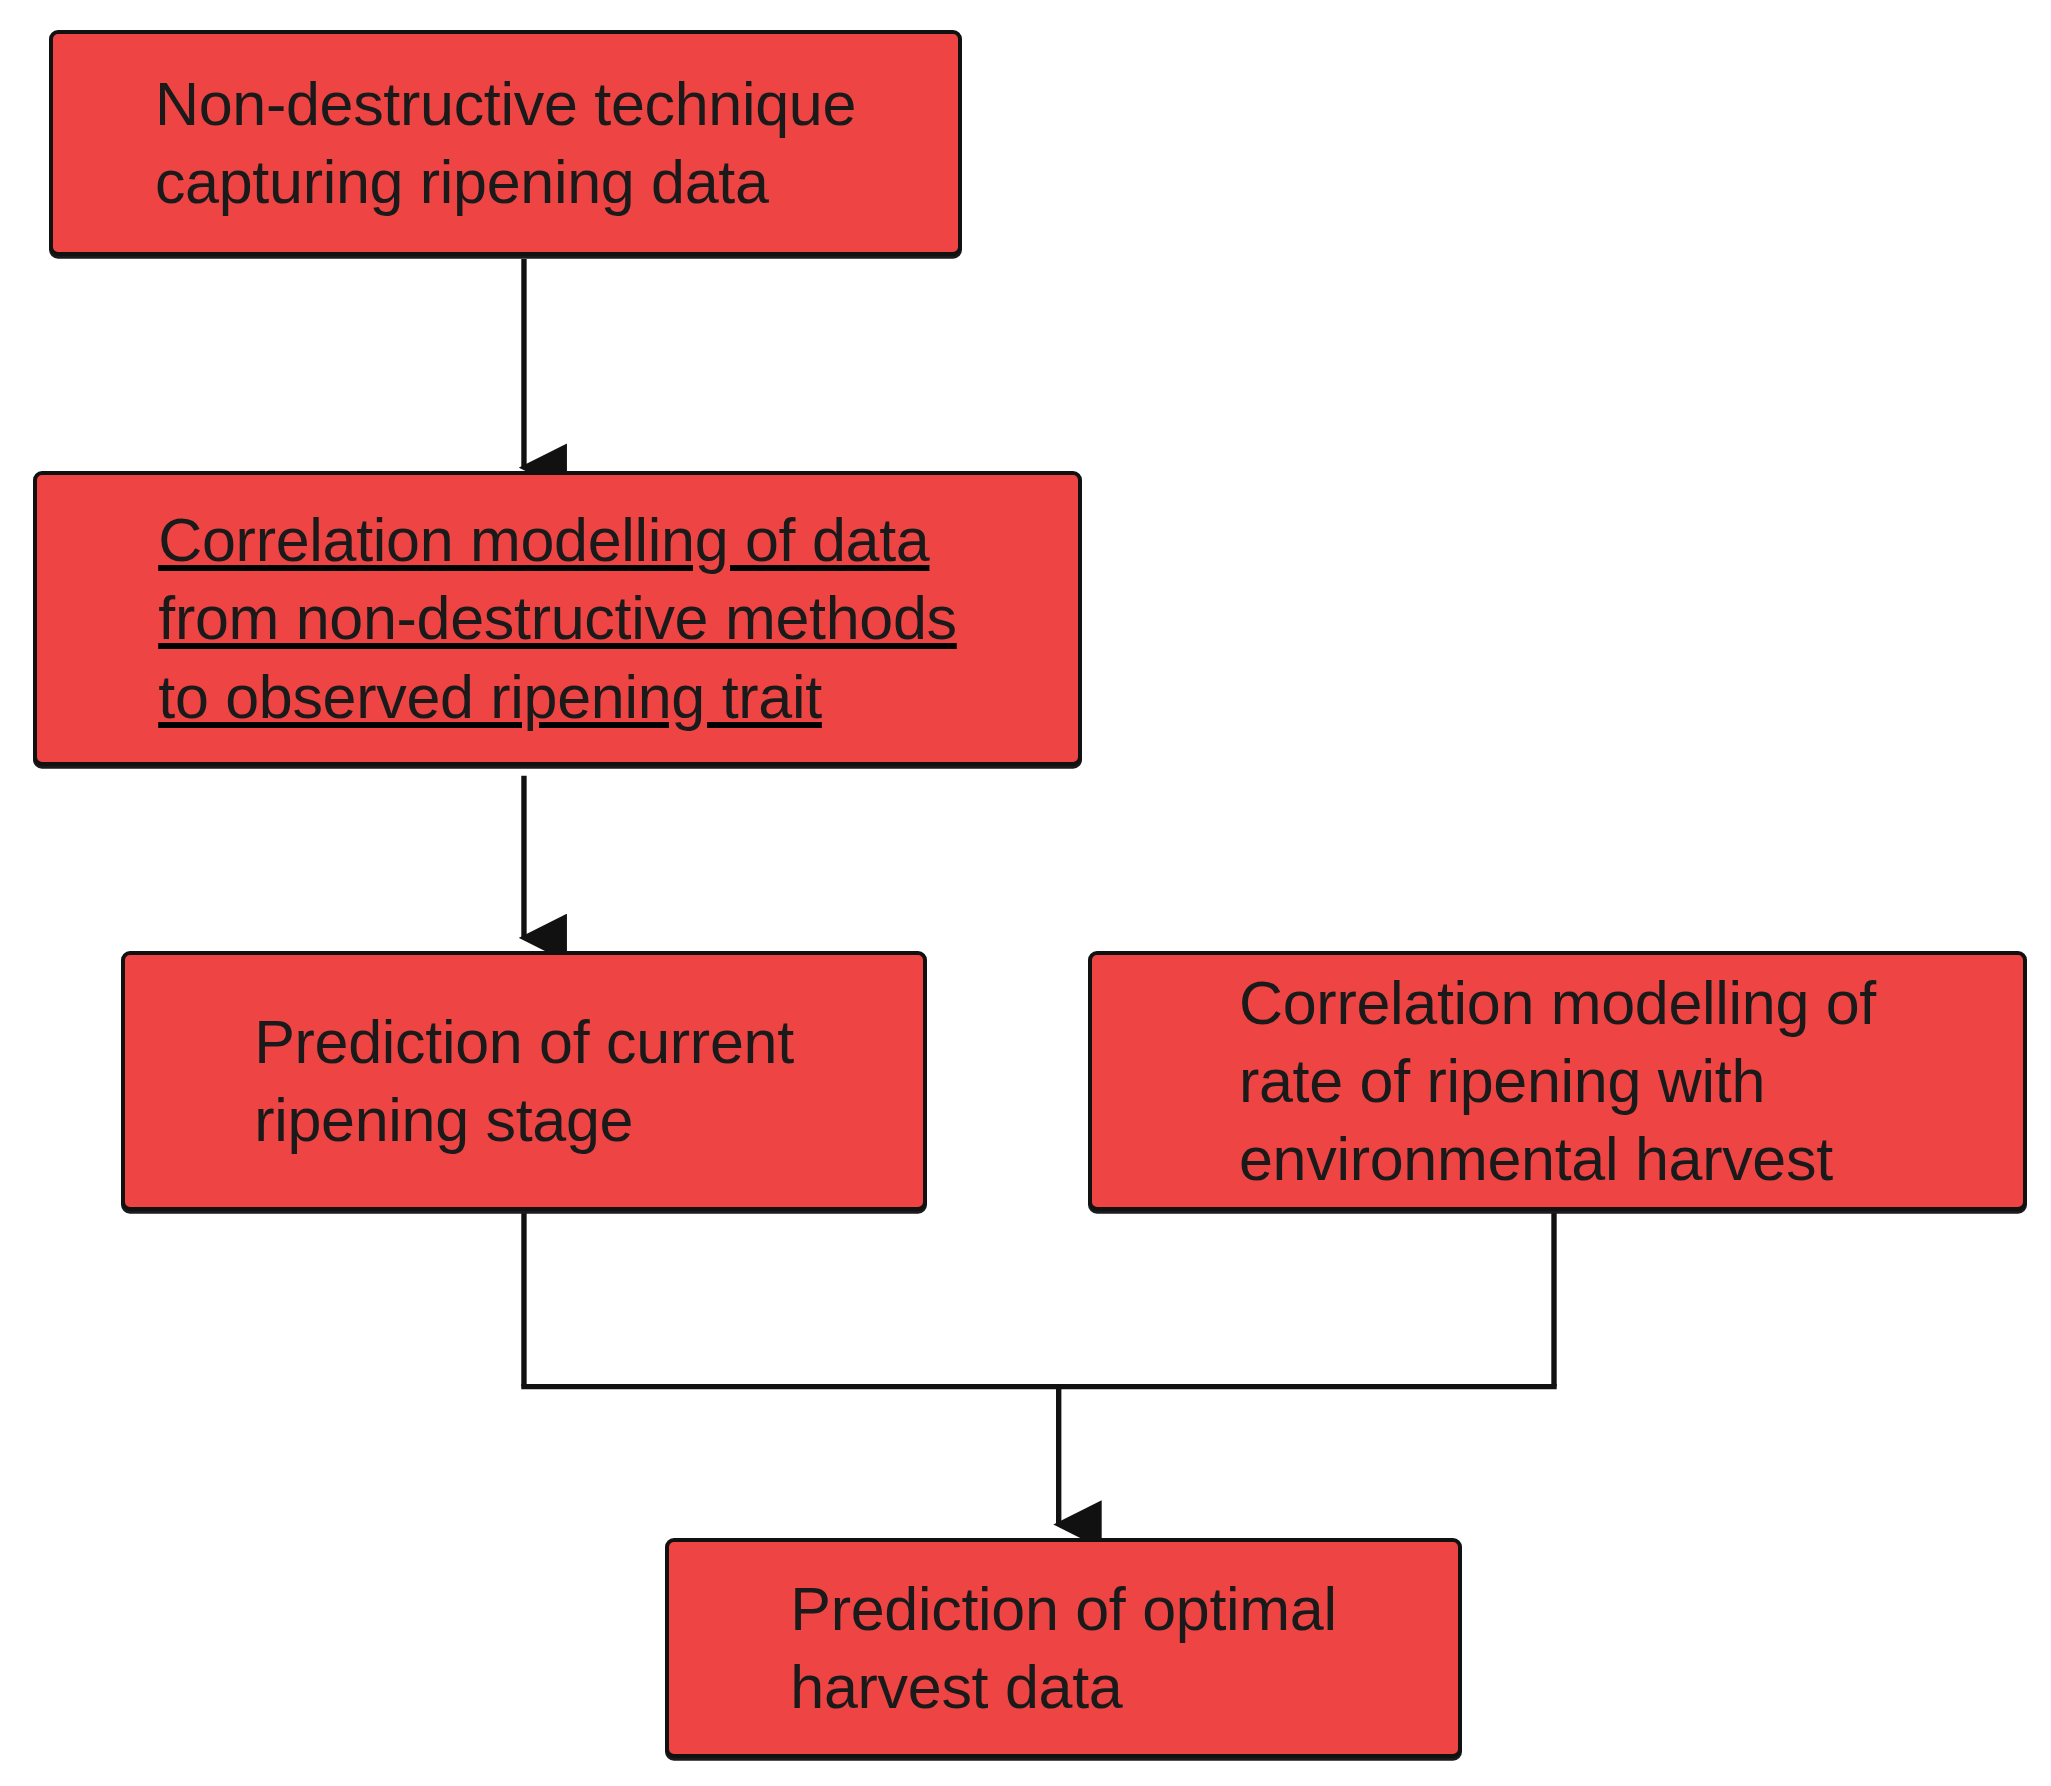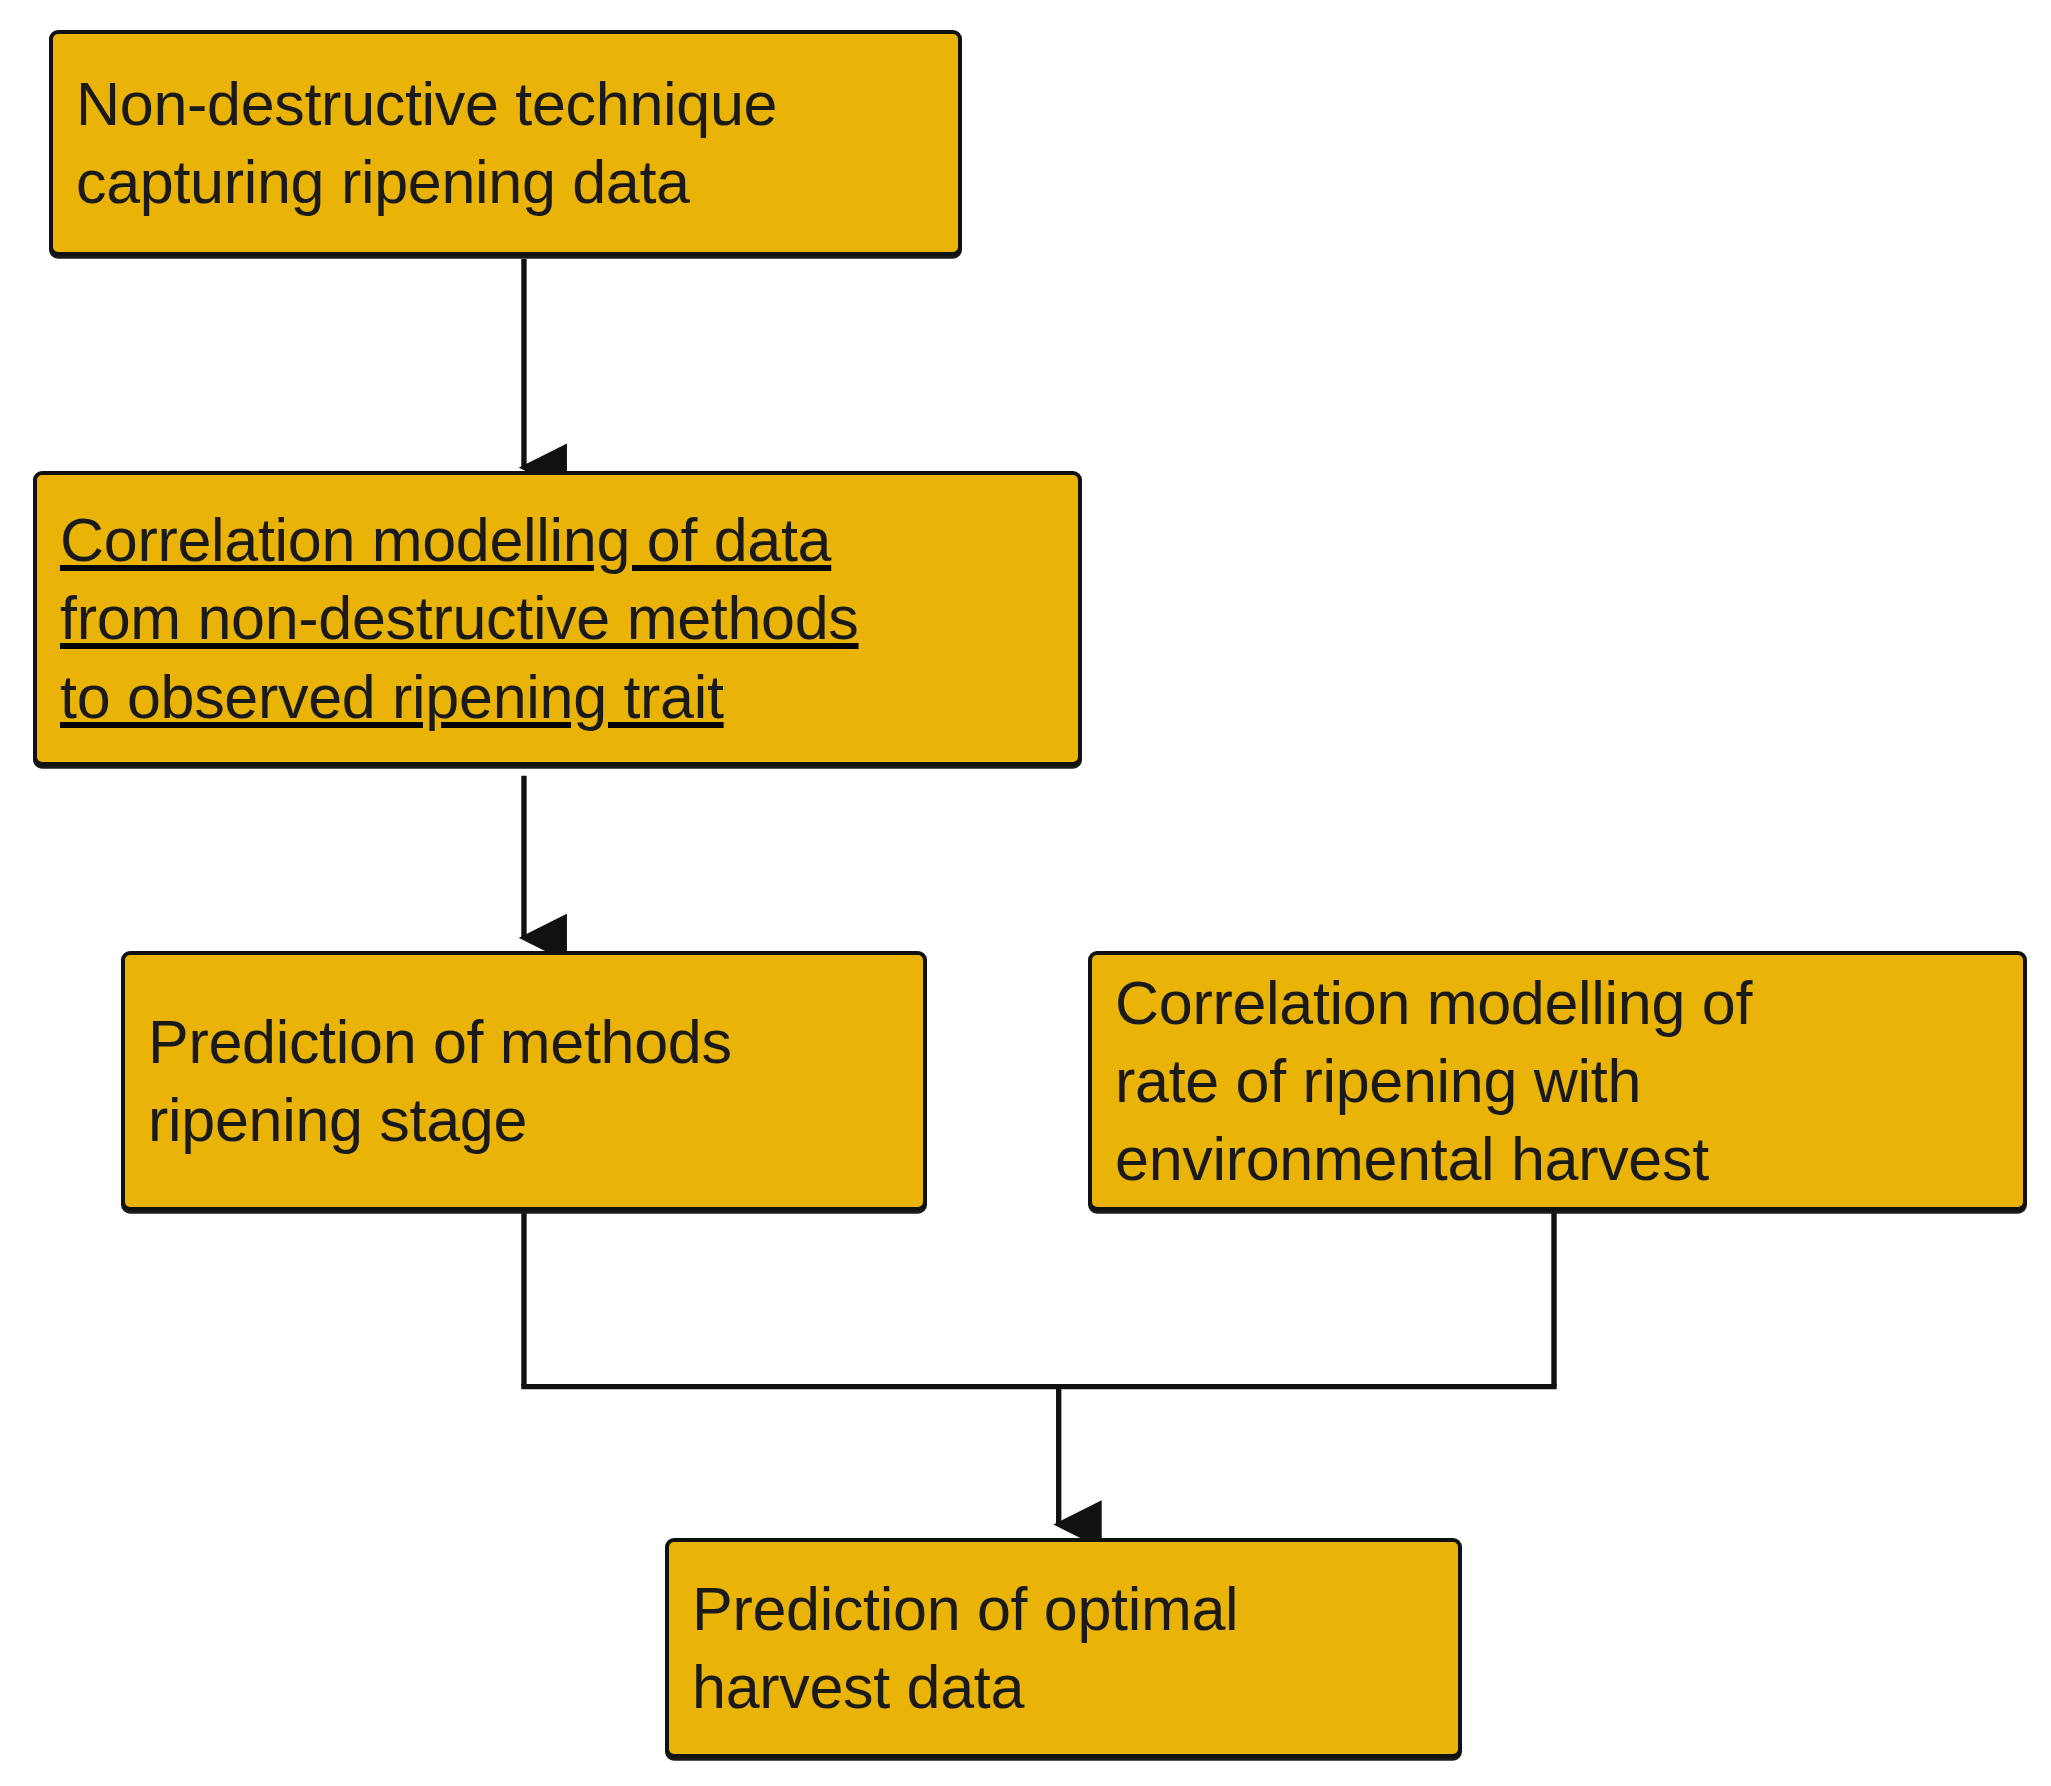--- a/index.html
+++ b/index.html
@@ -13,26 +13,27 @@
   #flowchart-root {
     position: relative;
     width: 2052px;
     height: 1787px;
     background: #ffffff;
     overflow: hidden;
   }
   .node {
     position: absolute;
     box-sizing: border-box;
-    background: #eab308;
+    background: #ef4444;
     border: 4.5px solid #111111;
     border-radius: 9px;
     display: flex;
     align-items: center;
     box-shadow: 0 2.7px 0 0 #1b1b1b;
+    justify-content: center;
   }
   .node-label {
     display: block;
     font-family: "Liberation Sans", sans-serif;
     font-size: 61px;
     line-height: 1.28;
     color: #1a1a1a;
     white-space: pre-line;
     letter-spacing: -0.3px;
     padding: 0 23px;
@@ -76,21 +77,21 @@
 capturing ripening data</span>
   </div>
 
   <div class="node" style="left:33px; top:471px; width:1049px; height:295px;text-decoration:underline;">
     <span class="node-label">Correlation modelling of data
 from non-destructive methods
 to observed ripening trait</span>
   </div>
 
   <div class="node" style="left:121px; top:951px; width:806px; height:260px;">
-    <span class="node-label">Prediction of methods
+    <span class="node-label">Prediction of current
 ripening stage</span>
   </div>
 
   <div class="node" style="left:1088px; top:951px; width:939px; height:260px;">
     <span class="node-label">Correlation modelling of
 rate of ripening with
 environmental harvest</span>
   </div>
 
   <div class="node" style="left:665px; top:1538px; width:797px; height:220px;">

